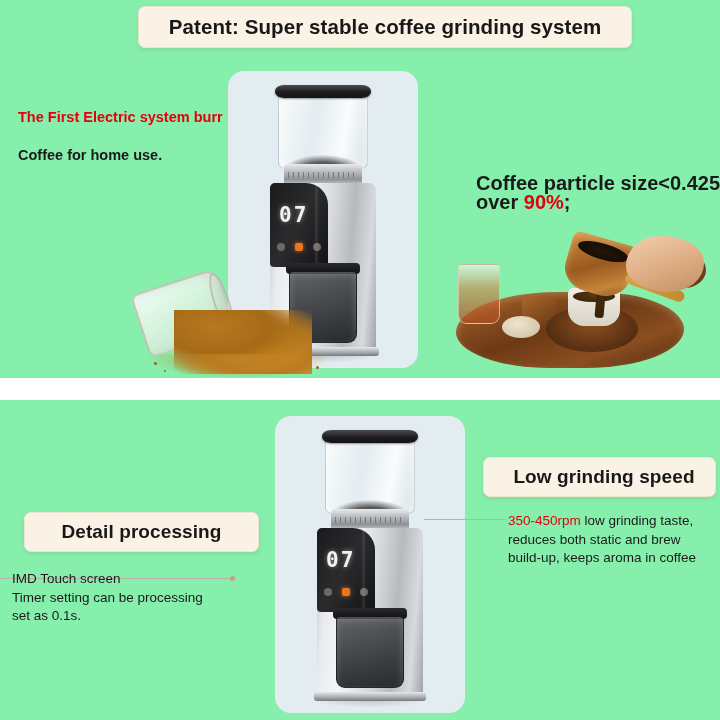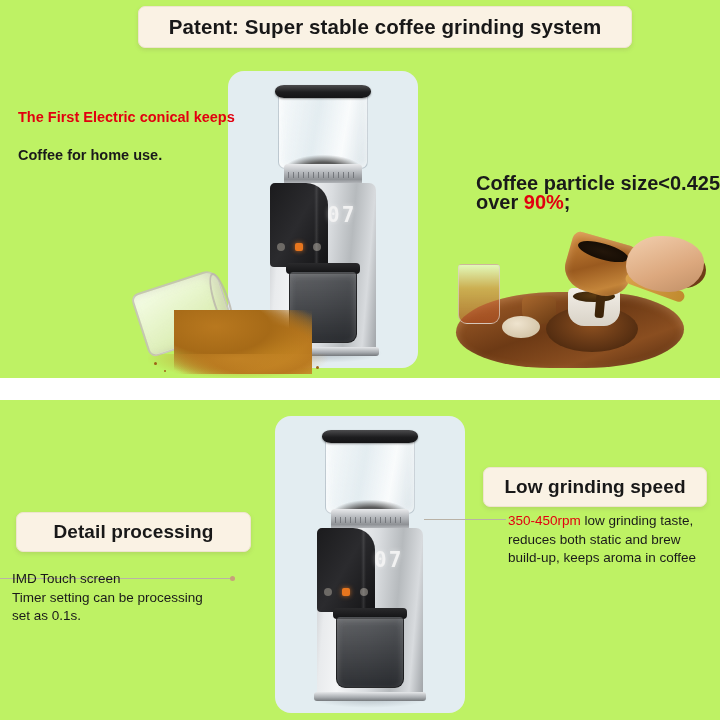--- a/index.html
+++ b/index.html
@@ -2,35 +2,35 @@
 <html><head>
 <meta charset="utf-8">
 <style>
   html,body{margin:0;padding:0;}
   body{
     width:720px;height:720px;overflow:hidden;
     background:#fffdf8;
     font-family:"Liberation Sans",sans-serif;
     position:relative;
   }
-  .page{position:relative;width:720px;height:720px;overflow:hidden;background:#bef264;}
+  .page{position:relative;width:720px;height:720px;overflow:hidden;background:#86efac;}
 
   
   .banner{
     position:absolute;
     background:#faf2e4;
     border:1px solid #efe4cf;
     border-radius:7px;
     box-shadow:0 2px 4px rgba(120,110,90,.18);
     display:flex;align-items:center;justify-content:center;
     color:#181818;font-weight:bold;letter-spacing:.1px;
   }
   #title-banner{left:138px;top:6px;width:492px;height:40px;font-size:20.5px;}
-  #low-speed-banner{left:483px;top:467px;width:222px;height:38px;font-size:19px;}
-  #detail-banner{left:16px;top:512px;width:233px;height:38px;font-size:19px;justify-content:center;}
+  #low-speed-banner{left:483px;top:457px;width:222px;height:38px;font-size:19px;padding-left:9px;}
+  #detail-banner{left:24px;top:512px;width:233px;height:38px;font-size:19px;justify-content:center;}
 
   
   .sect-divider{position:absolute;left:0;width:720px;background:#ffffff;}
   #divider-mid{top:378px;height:22px;}
 
   
   .photo-panel{
     position:absolute;background:#e3edf1;border-radius:16px;overflow:hidden;
   }
   #panel-top{left:228px;top:71px;width:190px;height:297px;}
@@ -74,21 +74,21 @@
     position:absolute;left:0;top:0;
     background:linear-gradient(120deg,#1b1b1d,#2b2b2e 48%,#131315);
     border-radius:5px 22px 4px 4px;
   }
   .g-panel:after{
     content:"";position:absolute;right:16%;top:0;bottom:0;width:9%;
     background:linear-gradient(90deg,rgba(255,255,255,0),rgba(255,255,255,.10),rgba(255,255,255,0));
   }
   .g-display{
     position:absolute;color:#f2f2f2;font-family:"DejaVu Sans Mono",monospace;
-    font-weight:bold;letter-spacing:2px;text-shadow:0 0 5px rgba(255,255,255,.45);margin-left:48px;
+    font-weight:bold;letter-spacing:2px;text-shadow:0 0 5px rgba(255,255,255,.45);
   }
   .g-icons{position:absolute;display:flex;align-items:center;justify-content:space-between;}
   .g-ic{border-radius:50%;}
   .g-ic.dim{background:#6d6a66;}
   .g-ic.amber{background:#e8761e;border-radius:2px;box-shadow:0 0 5px rgba(232,118,30,.8);}
   .g-bin{
     position:absolute;left:50%;transform:translateX(-50%);
     background:linear-gradient(180deg,rgba(60,62,66,.80),rgba(30,32,36,.92));
     border:1px solid rgba(20,20,22,.7);
     border-radius:4px 4px 9px 9px;
@@ -249,21 +249,21 @@
           <span class="g-ic dim" style="width:8px;height:8px;"></span>
         </div>
       </div>
     </div>
     <div class="g-bin-lip" style="top:192px;width:74px;height:11px;"></div>
     <div class="g-bin" style="top:200px;width:66px;height:70px;"></div>
     <div class="g-base" style="top:276px;width:112px;height:9px;"></div>
   </div>
 
   <div class="txt" id="txt-first">
-    <span class="hl">The First Electric conical keeps</span><br>
+    <span class="hl">The First Electric system burr</span><br>
     <br>
     <span>Coffee for home use.</span>
   </div>
 
   <div class="txt" id="txt-particle">
     <span>Coffee particle size&lt;0.425mm is over </span><span class="hl">90%</span><span>;</span><br>
   </div>
 
   <div id="photo-powder">
     <div class="jar"></div>

